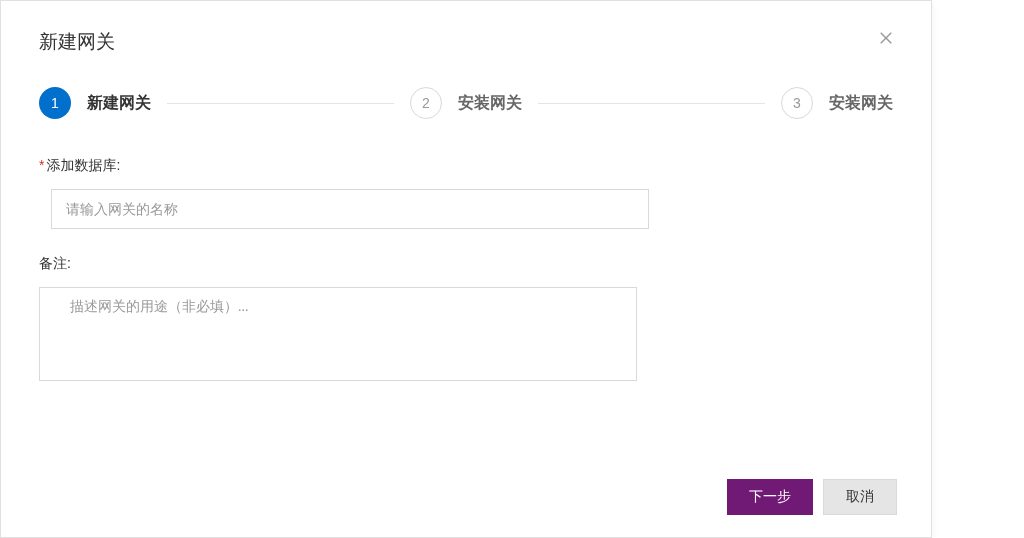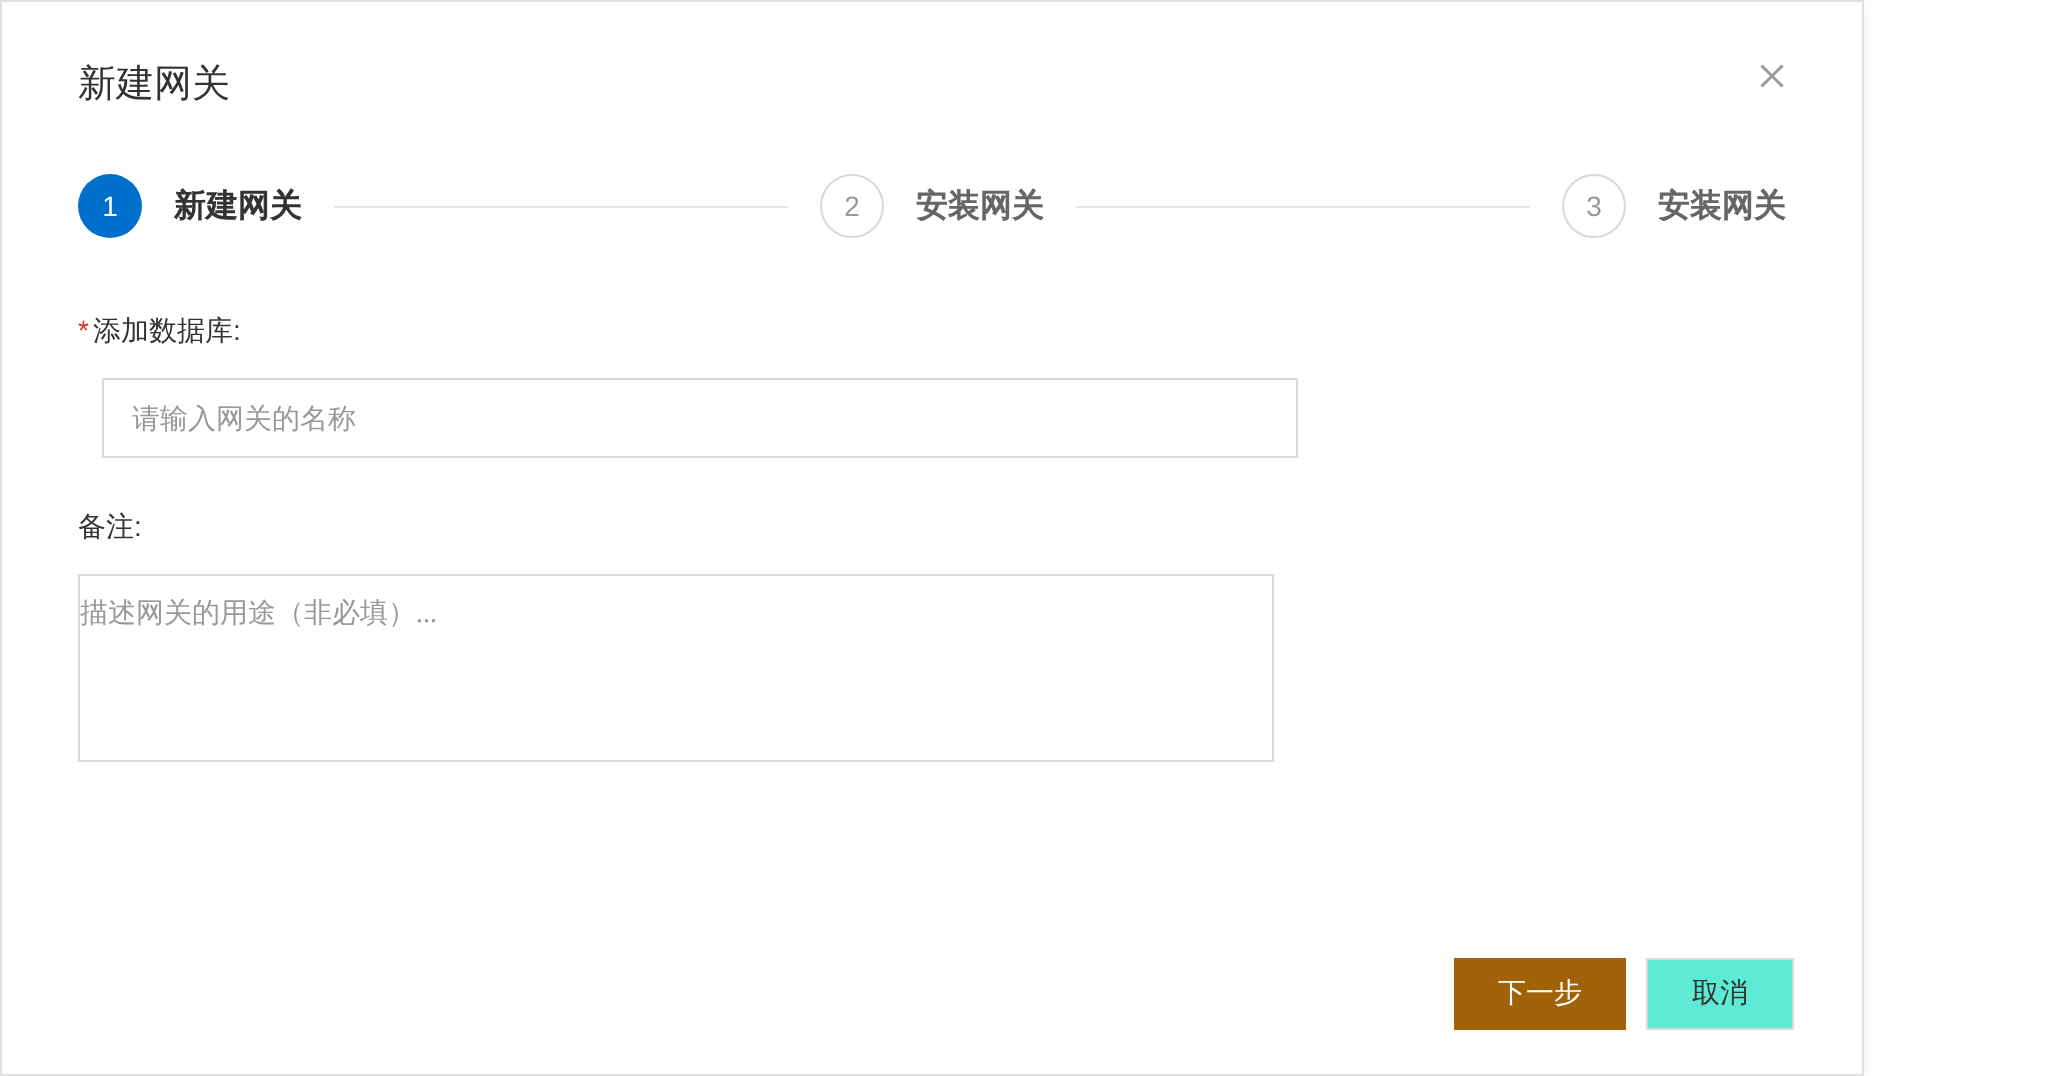--- a/index.html
+++ b/index.html
@@ -116,21 +116,21 @@
       outline: none;
       margin-left: 12px;
     }
     .text-input::placeholder {
       color: #999999;
     }
     .textarea-input {
       width: 598px;
       height: 94px;
       border: 1px solid #d9d9d9;
-      padding: 10px 0;
+      padding: 10px 30px;
       font-size: 14px;
       font-family: Liberation Serif, serif;
       color: #333333;
       outline: none;
       resize: none;
     }
     .textarea-input::placeholder {
       color: #999999;
     }
     .footer {
@@ -148,25 +148,25 @@
       padding: 0 22px;
       font-size: 14px;
       font-family: inherit;
       cursor: pointer;
       border: none;
       display: inline-flex;
       align-items: center;
       justify-content: center;
     }
     .btn-primary {
-      background: #a16207;
+      background: #701a75;
       color: #ffffff;
     }
     .btn-secondary {
-      background: #5eead4;
+      background: #e5e5e5;
       color: #333333;
       border: 1px solid #d9d9d9;
     }
   </style>
 </head>
 <body>
 
 <div class="modal">
 
   <div class="header">

